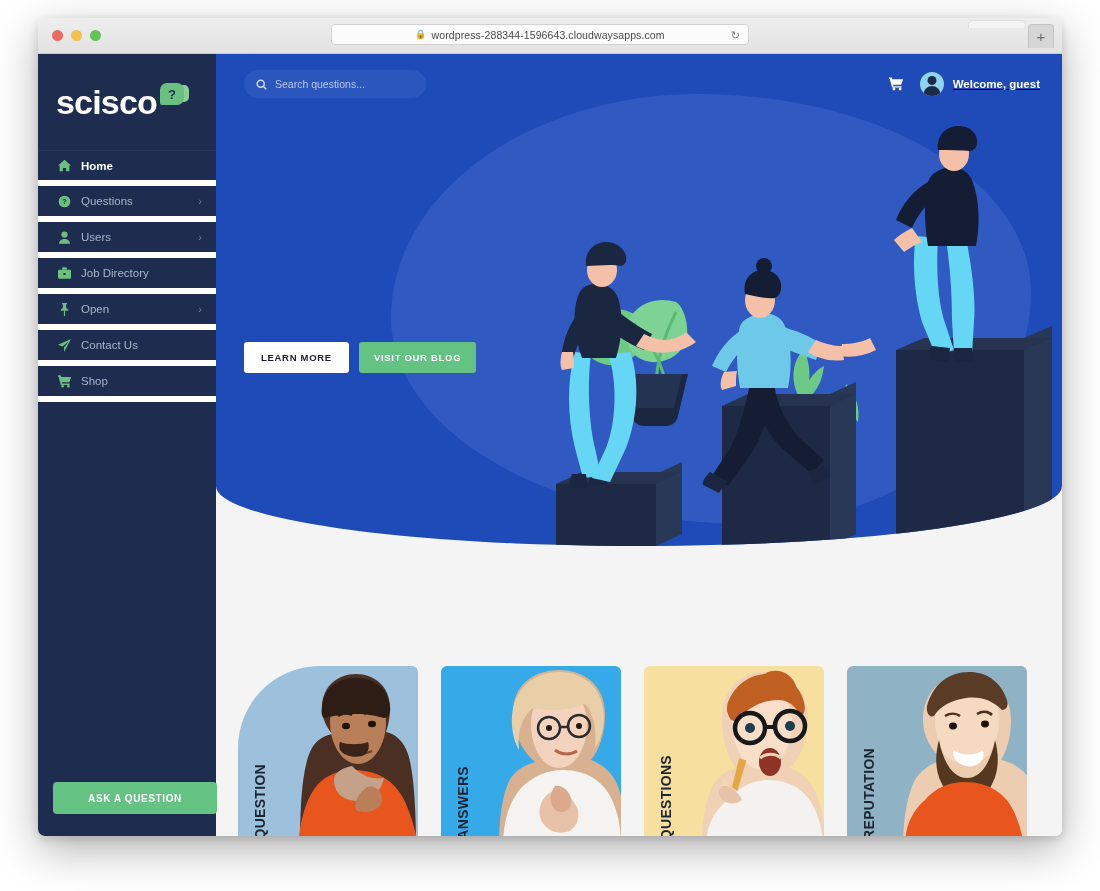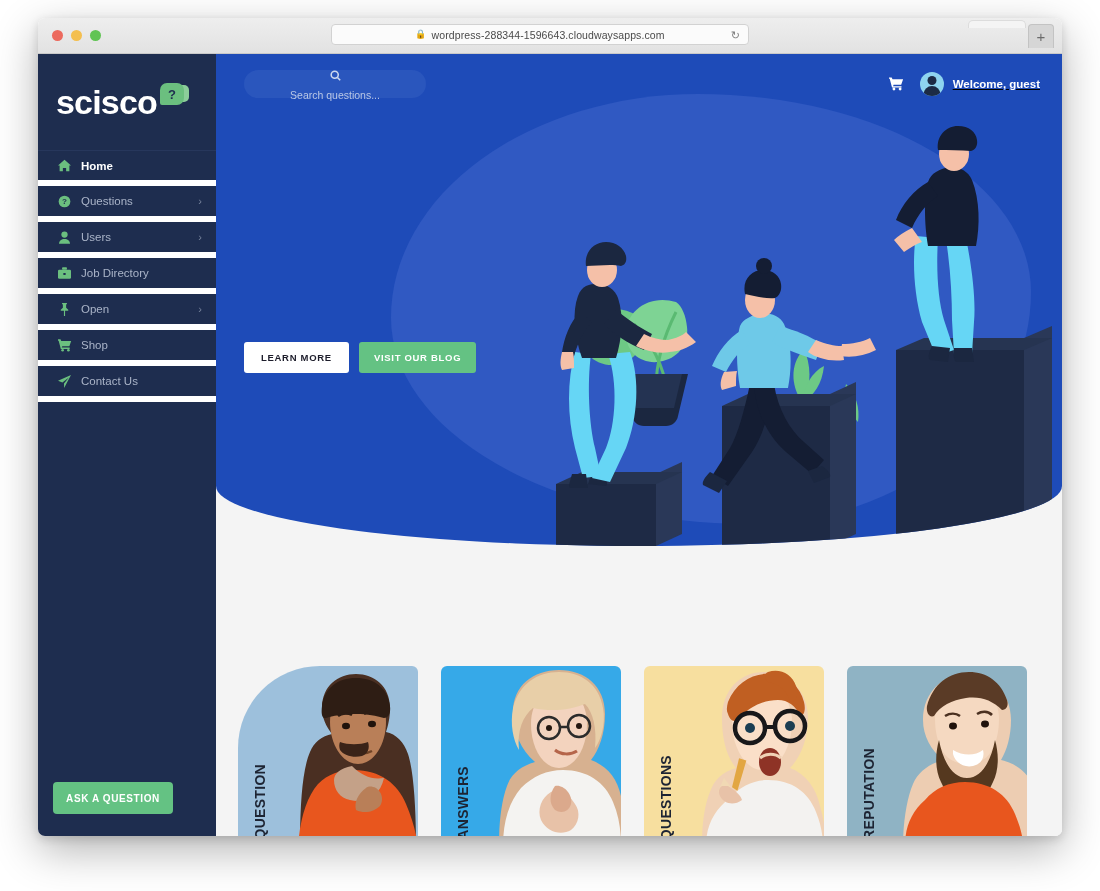--- a/index.html
+++ b/index.html
@@ -141,21 +141,21 @@
     white-space: nowrap;
   }
   .nav-item.active .nav-label { color: #ffffff; font-weight: bold; }
   .nav-chevron {
     margin-left: auto; color: #77839c; font-size: 11px; line-height: 1;
   }
 
   .ask-btn {
     position: absolute;
     left: 15px; bottom: 22px;
-    width: 120px; height: 32px;
+    width: 164px; height: 32px;
     background: #64c283;
     border: none; border-radius: 4px;
     color: #ffffff; font-size: 10px; font-weight: bold;
     letter-spacing: .6px;
     font-family: "Liberation Sans", sans-serif;
     cursor: pointer;
   }
 
   
   .main {
@@ -191,21 +191,20 @@
     z-index: 6;
   }
   .search-box {
     width: 182px; height: 28px;
     background: #2a56bd;
     border-radius: 14px;
     display: flex; align-items: center;
     padding: 0 12px;
     gap: 8px;
     cursor: text;
-    flex-direction: column;
   }
   .search-icon { color: #cdd8ef; font-size: 11px; display:flex; }
   .search-placeholder { color: #b9c7e6; font-size: 10.5px; }
 
   .topbar-right {
     margin-left: auto;
     display: flex; align-items: center; gap: 16px; text-decoration: underline;
   }
   .cart-icon { color: #ffffff; font-size: 14px; display: flex; }
   .user-box { display: flex; align-items: center; gap: 9px; }
@@ -366,37 +365,37 @@
             <svg width="11" height="13" viewBox="0 0 12 16" fill="#6bbf7f">
                 <path d="M3 0h6v1.6H8v4.2l2.6 2.6v1.2H6.7V16H5.3v-6.4H1.4V8.4L4 5.8V1.6H3V0z"></path>
               </svg>
           </span>
           <span class="nav-label">Open</span>
           <span class="nav-chevron">›</span>
         </div>
 
         <div class="nav-item">
           <span class="nav-icon">
+            <svg width="13" height="13" viewBox="0 0 16 16" fill="#6bbf7f">
+                <path d="M16 0 0 7l5.4 2.1L13.4 3 7.4 10.6l.1 5.4L16 0z"></path>
+              </svg>
+          </span>
+          <span class="nav-label">Contact Us</span>
+          <span class="nav-chevron"></span>
+        </div>
+
+        <div class="nav-item">
+          <span class="nav-icon">
             <svg width="14" height="13" viewBox="0 0 17 15" fill="#6bbf7f">
                 <path d="M0 0h3l1 2h12l-2.2 6.4H5.2L4.6 10h9.6v1.6H3.4L0.8 1.6H0V0z"></path>
                 <circle cx="5.6" cy="13.2" r="1.6"></circle>
                 <circle cx="12.6" cy="13.2" r="1.6"></circle>
               </svg>
           </span>
           <span class="nav-label">Shop</span>
-          <span class="nav-chevron"></span>
-        </div>
-
-        <div class="nav-item">
-          <span class="nav-icon">
-            <svg width="13" height="13" viewBox="0 0 16 16" fill="#6bbf7f">
-                <path d="M16 0 0 7l5.4 2.1L13.4 3 7.4 10.6l.1 5.4L16 0z"></path>
-              </svg>
-          </span>
-          <span class="nav-label">Contact Us</span>
           <span class="nav-chevron"></span>
         </div>
 
       </nav>
 
       <button class="ask-btn">ASK A QUESTION</button>
     </div>
 
     <div class="main">
 

